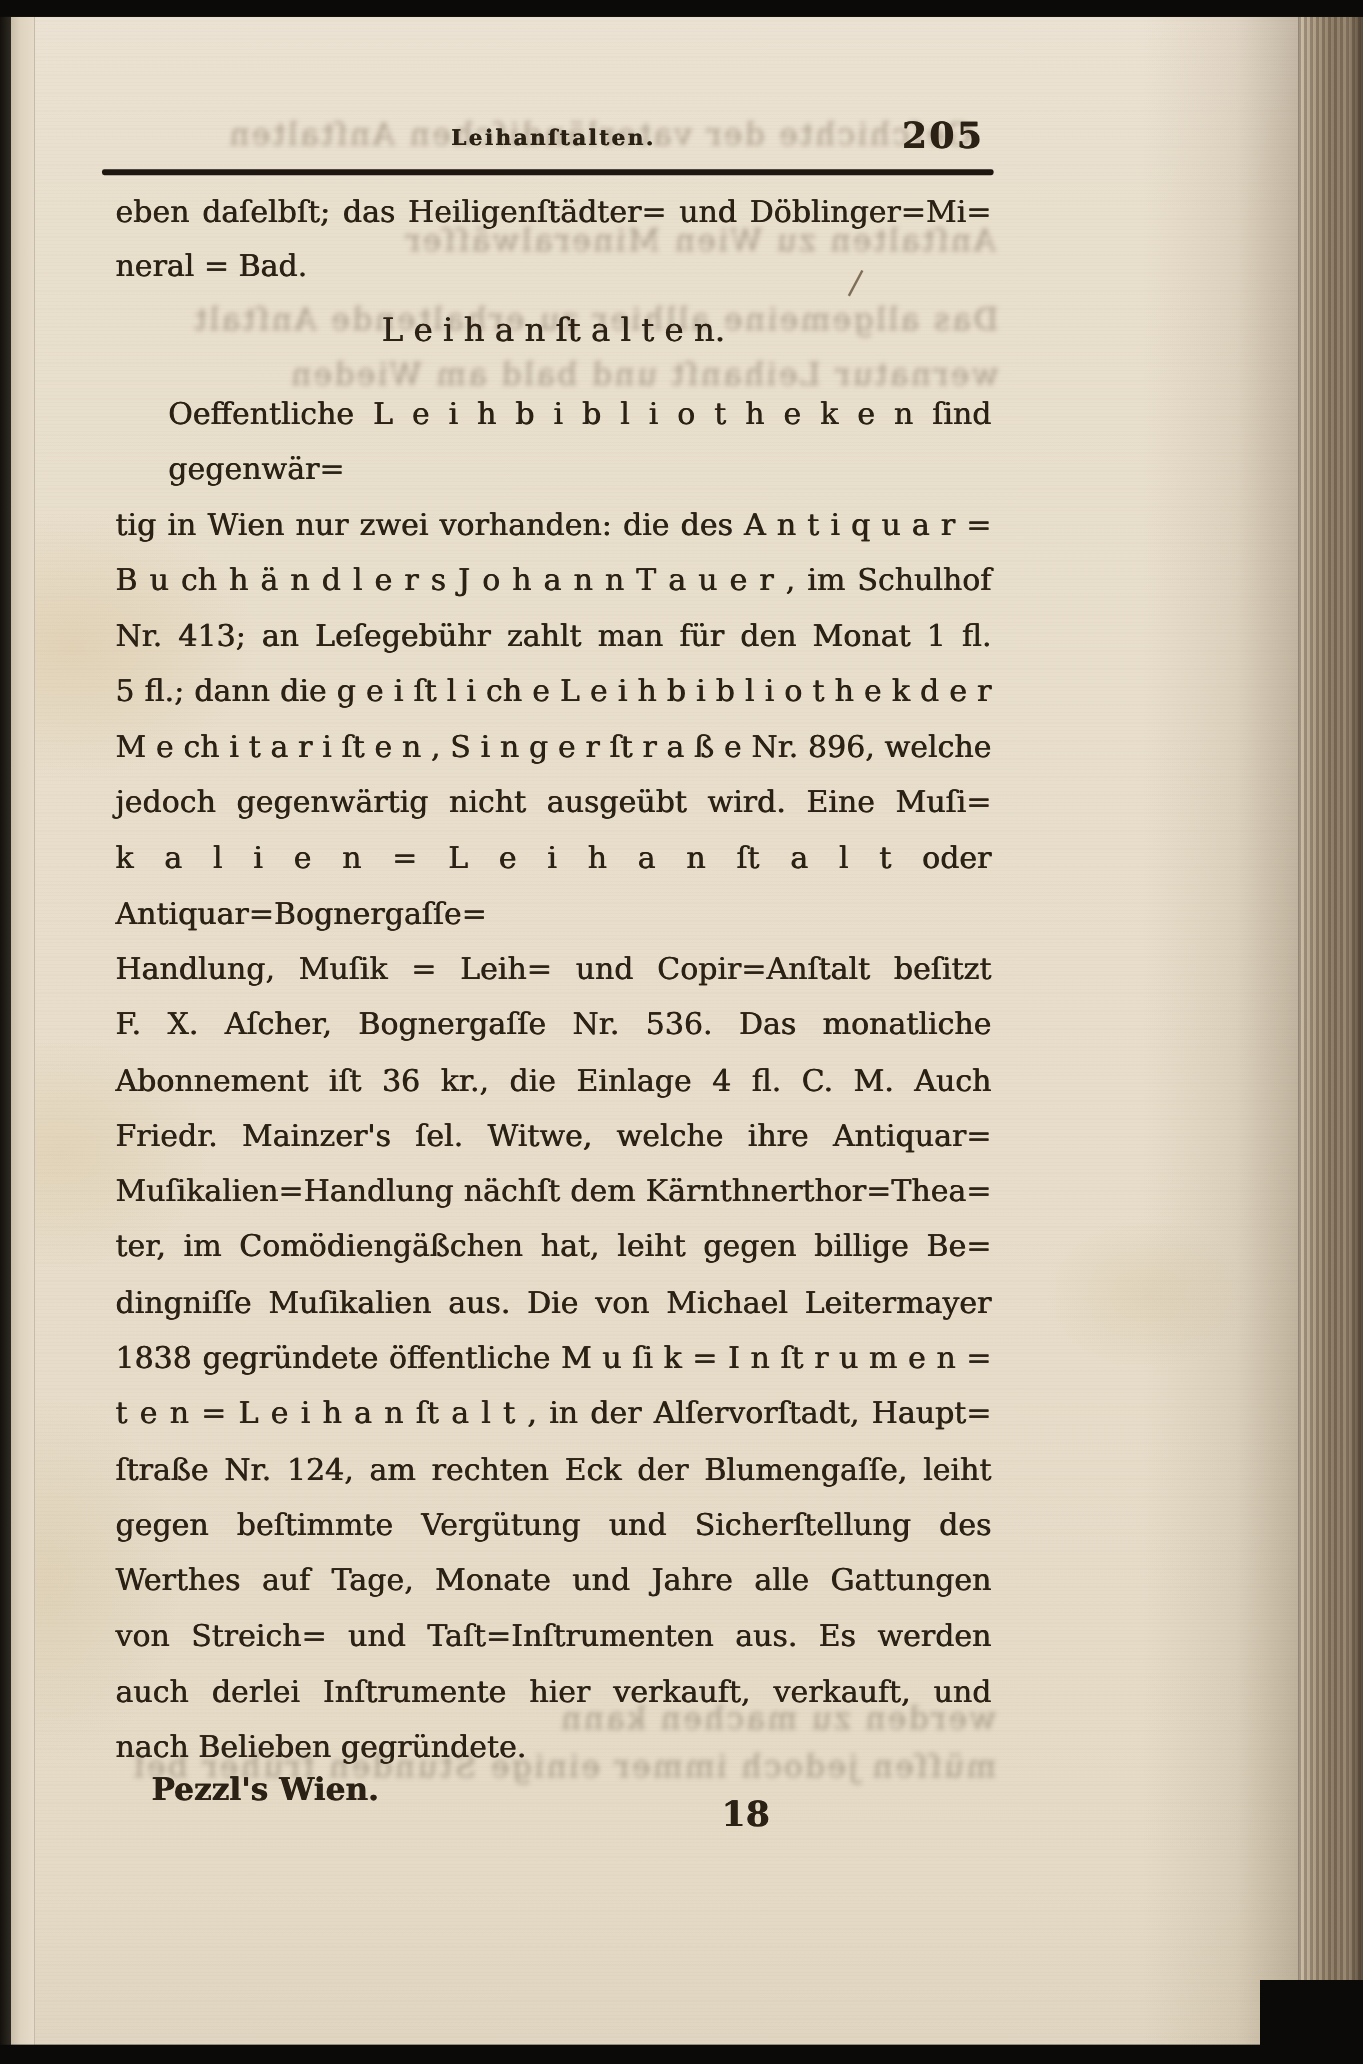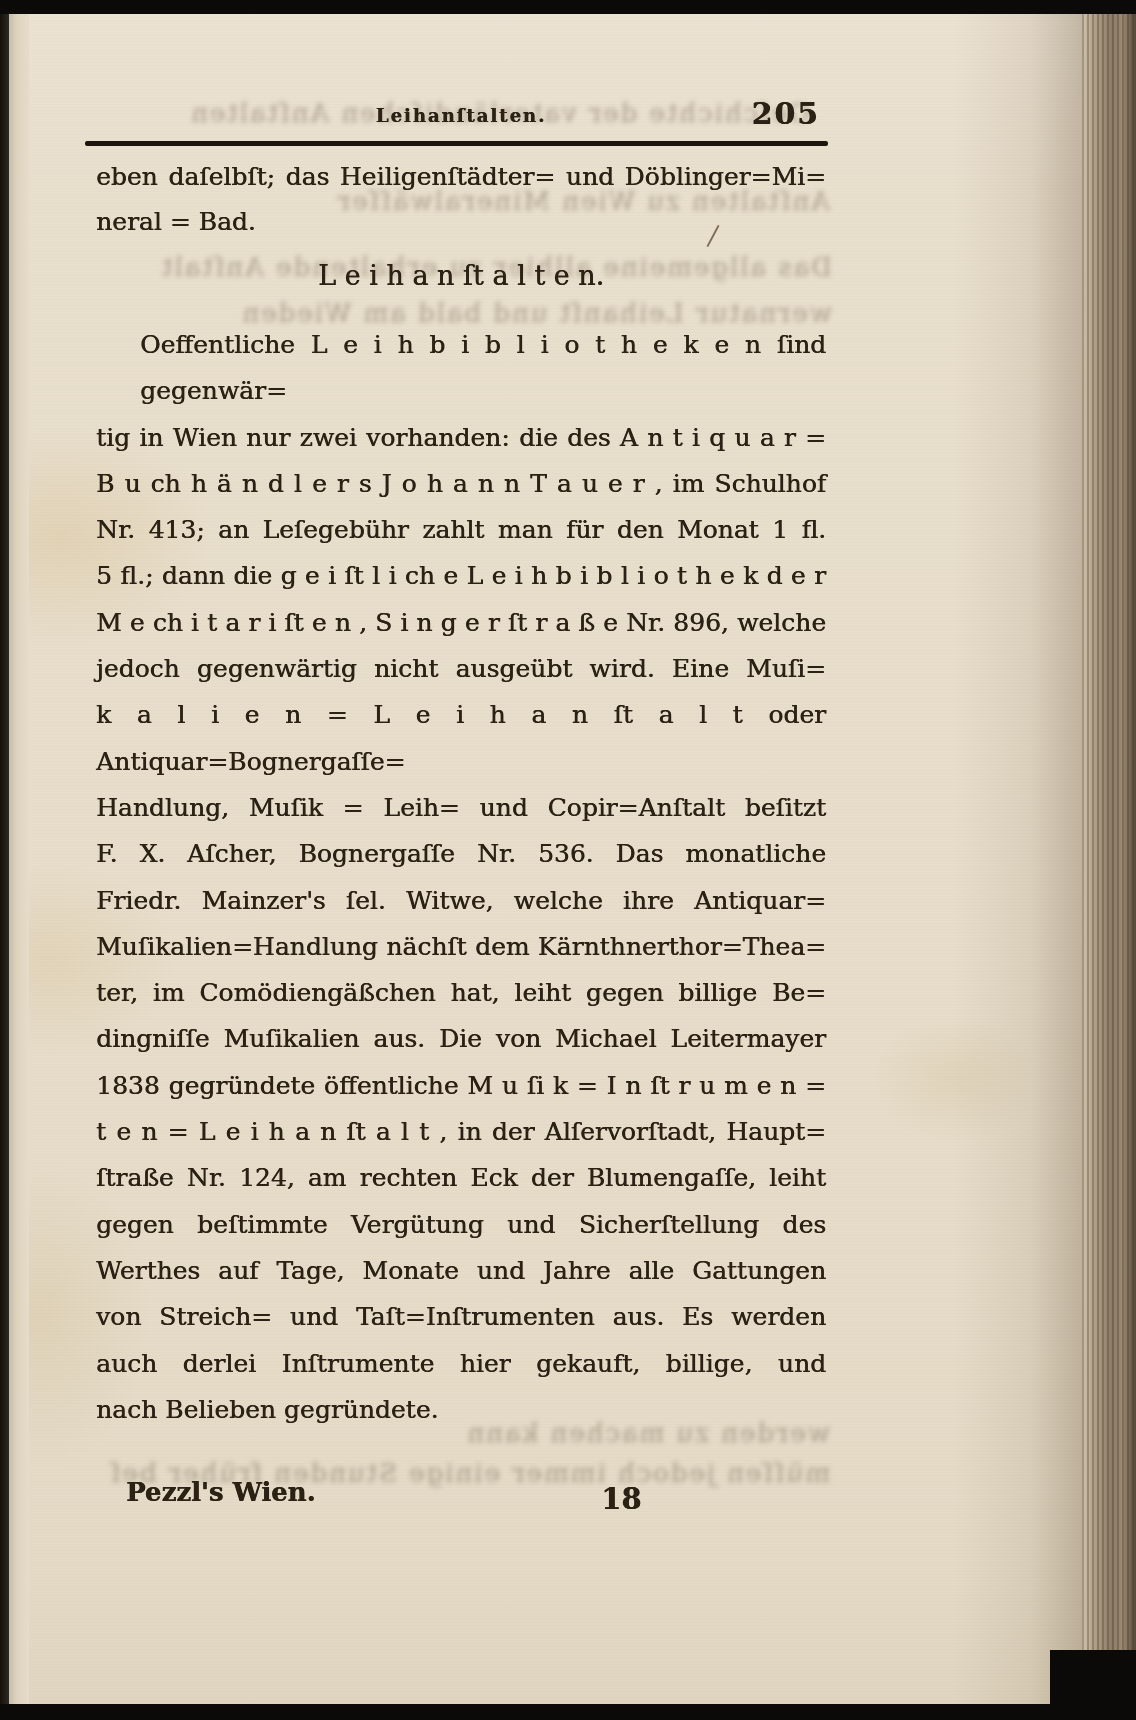--- a/index.html
+++ b/index.html
@@ -56,21 +56,21 @@
   .para{position:absolute;left:96px;width:730px;font-size:25px;}
   .bl{text-align:justify;text-align-last:justify;white-space:normal;}
   .bl.noj{text-align:left;text-align-last:left;}
   .bl.indent{padding-left:44px;}
   .p1{top:154px;line-height:45px;}
   .section-heading{position:absolute;left:96px;top:256px;width:730px;text-align:center;
     font-size:27px;line-height:40px;}
   .bodytext{top:322px;line-height:46.3px;}
   .footerline{position:absolute;left:96px;top:1472px;width:730px;height:42px;line-height:40px;font-size:26px;}
   .sig-title{padding-left:30px;font-weight:bold;}
-  .sig-num{position:absolute;left:505px;top:7px;font-size:29px;font-weight:bold;}
+  .sig-num{position:absolute;left:505px;top:20px;font-size:29px;font-weight:bold;}
 </style>
 </head>
 <body>
 
 <div class="scan">
 
   <div class="page"></div>
   <div class="page-shade"></div>
   <div class="book-edge"></div>
   <div class="left-fold"></div>
@@ -105,31 +105,32 @@
     <div class="bl indent">Oeffentliche L e i h b i b l i o t h e k e n ſind gegenwär=</div>
     <div class="bl">tig in Wien nur zwei vorhanden: die des A n t i q u a r =</div>
     <div class="bl">B u ch h ä n d l e r s J o h a n n T a u e r , im Schulhof</div>
     <div class="bl">Nr. 413; an Leſegebühr zahlt man für den Monat 1 fl.</div>
     <div class="bl">5 fl.; dann die g e i ſt l i ch e L e i h b i b l i o t h e k d e r</div>
     <div class="bl">M e ch i t a r i ſt e n , S i n g e r ſt r a ß e Nr. 896, welche</div>
     <div class="bl">jedoch gegenwärtig nicht ausgeübt wird. Eine Muſi=</div>
     <div class="bl">k a l i e n = L e i h a n ſt a l t oder Antiquar=Bognergaſſe=</div>
     <div class="bl">Handlung, Muſik = Leih= und Copir=Anſtalt beſitzt</div>
     <div class="bl">F. X. Aſcher, Bognergaſſe Nr. 536. Das monatliche</div>
+    <div class="bl">Abonnement iſt 36 kr., die Einlage 4 fl. C. M. Auch</div>
     <div class="bl">Friedr. Mainzer's ſel. Witwe, welche ihre Antiquar=</div>
     <div class="bl">Muſikalien=Handlung nächſt dem Kärnthnerthor=Thea=</div>
     <div class="bl">ter, im Comödiengäßchen hat, leiht gegen billige Be=</div>
     <div class="bl">dingniſſe Muſikalien aus. Die von Michael Leitermayer</div>
     <div class="bl">1838 gegründete öffentliche M u ſi k = I n ſt r u m e n =</div>
     <div class="bl">t e n = L e i h a n ſt a l t , in der Alſervorſtadt, Haupt=</div>
     <div class="bl">ſtraße Nr. 124, am rechten Eck der Blumengaſſe, leiht</div>
     <div class="bl">gegen beſtimmte Vergütung und Sicherſtellung des</div>
     <div class="bl">Werthes auf Tage, Monate und Jahre alle Gattungen</div>
     <div class="bl">von Streich= und Taſt=Inſtrumenten aus. Es werden</div>
-    <div class="bl">auch derlei Inſtrumente hier gekauft, billige, und</div>
+    <div class="bl">auch derlei Inſtrumente hier verkauft, verkauft, und</div>
     <div class="bl noj">nach Belieben gegründete.</div>
   </div>
 
   <div class="footerline">
     <span class="sig-title ink">Pezzl's Wien.</span>
     <span class="sig-num ink">18</span>
   </div>
 
 </div>
 

